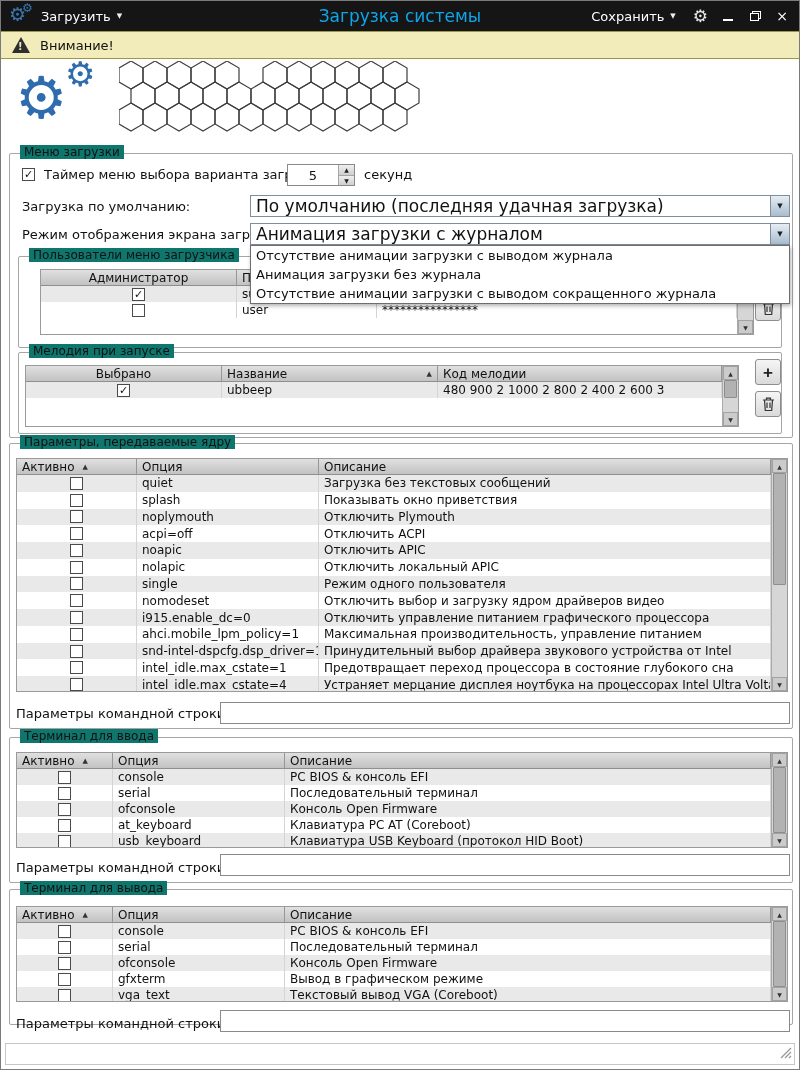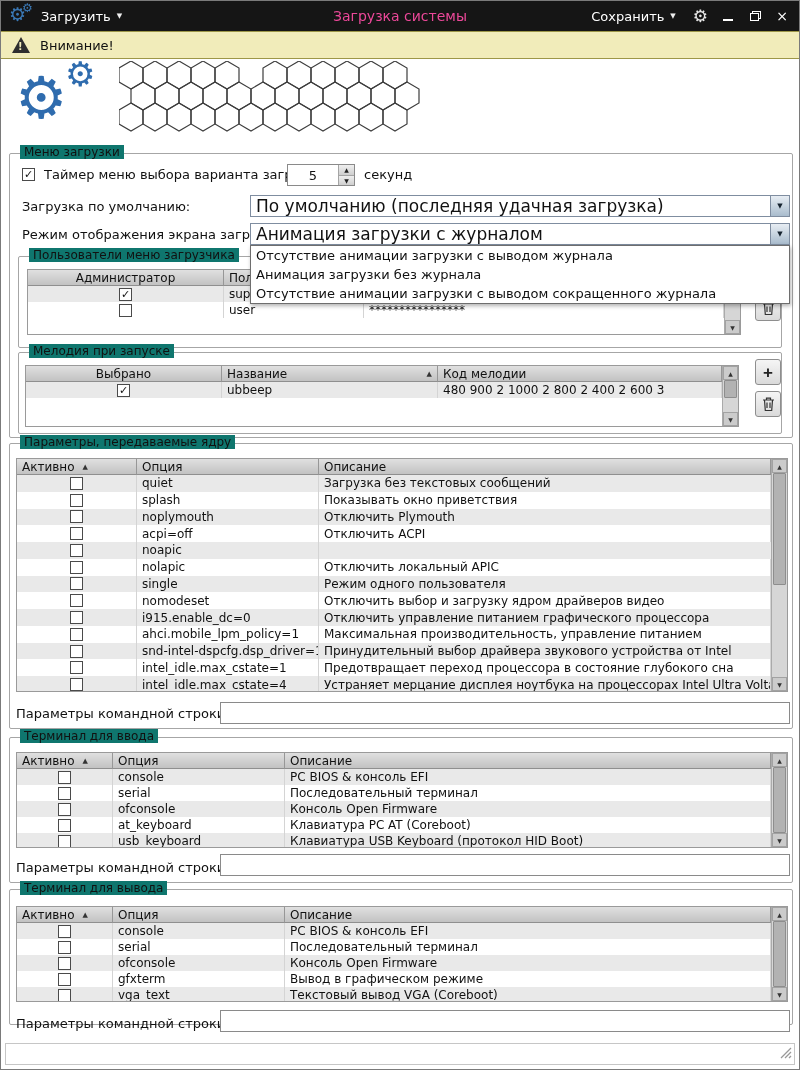--- a/index.html
+++ b/index.html
@@ -7,21 +7,21 @@
   body{font-family:"DejaVu Sans",sans-serif;font-size:13px;color:#111;background:#fff}
   .window{position:relative;width:800px;height:1070px;border:1px solid #7a7a7a;background:#fff;overflow:hidden}
 
   
   .titlebar{position:absolute;top:0;left:0;right:0;height:30px;background:#151515;color:#fff;display:flex;align-items:center}
   .app-icon{position:relative;width:30px;height:26px;margin-left:6px;color:#3a78b5}
   .app-icon .g1{position:absolute;left:2px;top:2px;font-size:19px;line-height:1}
   .app-icon .g2{position:absolute;left:15px;top:-1px;font-size:12px;line-height:1}
   .tb-btn{display:flex;align-items:center;gap:6px;color:#fff;font-size:13px;cursor:pointer;padding:0 4px}
   .caret{font-size:7px;color:#eee}
-  .tb-title{position:absolute;left:0;right:0;text-align:center;font-size:14px;color:#ec4899;pointer-events:none}
+  .tb-title{position:absolute;left:0;right:0;text-align:center;font-size:17px;color:#0ea5e9;pointer-events:none}
   .tb-right{margin-left:auto;display:flex;align-items:center;gap:13px;padding-right:10px}
   .tb-gear{font-size:17px;color:#e8e8e8;line-height:1;cursor:pointer}
   .winctl{width:14px;height:14px;display:flex;align-items:center;justify-content:center;color:#fff;cursor:pointer}
   .minbar{width:10px;height:2px;background:#fff;margin-top:7px}
   .restore{position:relative;width:11px;height:10px}
   .restore::before{content:"";position:absolute;top:0;right:0;width:7px;height:6px;border:1px solid #fff}
   .restore::after{content:"";position:absolute;bottom:0;left:0;width:7px;height:6px;border:1px solid #fff;background:#151515}
   .closex{font-size:14px;line-height:1}
 
   
@@ -198,21 +198,21 @@
       <span class="combo-btn">▼</span>
     </div>
     <div class="popup" style="left:240px;top:91px;width:540px">
         <div class="popup-item">Отсутствие анимации загрузки с выводом журнала</div>
         <div class="popup-item">Анимация загрузки без журнала</div>
         <div class="popup-item">Отсутствие анимации загрузки с выводом сокращенного журнала</div>
       </div>
 
     <div class="group" style="left:8px;top:102px;width:764px;height:92px">
       <span class="legend">Пользователи меню загрузчика</span>
-      <div class="table t-users" style="left:8px;top:12px;width:714px;height:66px">
+      <div class="table t-users" style="left:21px;top:12px;width:714px;height:66px">
         <div class="thead">
           <div class="th c1">
               <span>Администратор</span>
             </div>
           <div class="th c2">
               <span>Пользователь</span>
             </div>
           <div class="th c3">
               <span></span>
             </div>
@@ -329,20 +329,21 @@
               <span class="cb"></span>
             </div>
             <div class="tc c2">acpi=off</div>
             <div class="tc c3">Отключить ACPI</div>
           </div>
           <div class="trow">
             <div class="tc c1 ccb">
               <span class="cb"></span>
             </div>
             <div class="tc c2">noapic</div>
+            <div class="tc c3">Отключить APIC</div>
           </div>
           <div class="trow alt">
             <div class="tc c1 ccb">
               <span class="cb"></span>
             </div>
             <div class="tc c2">nolapic</div>
             <div class="tc c3">Отключить локальный APIC</div>
           </div>
           <div class="trow">
             <div class="tc c1 ccb">

